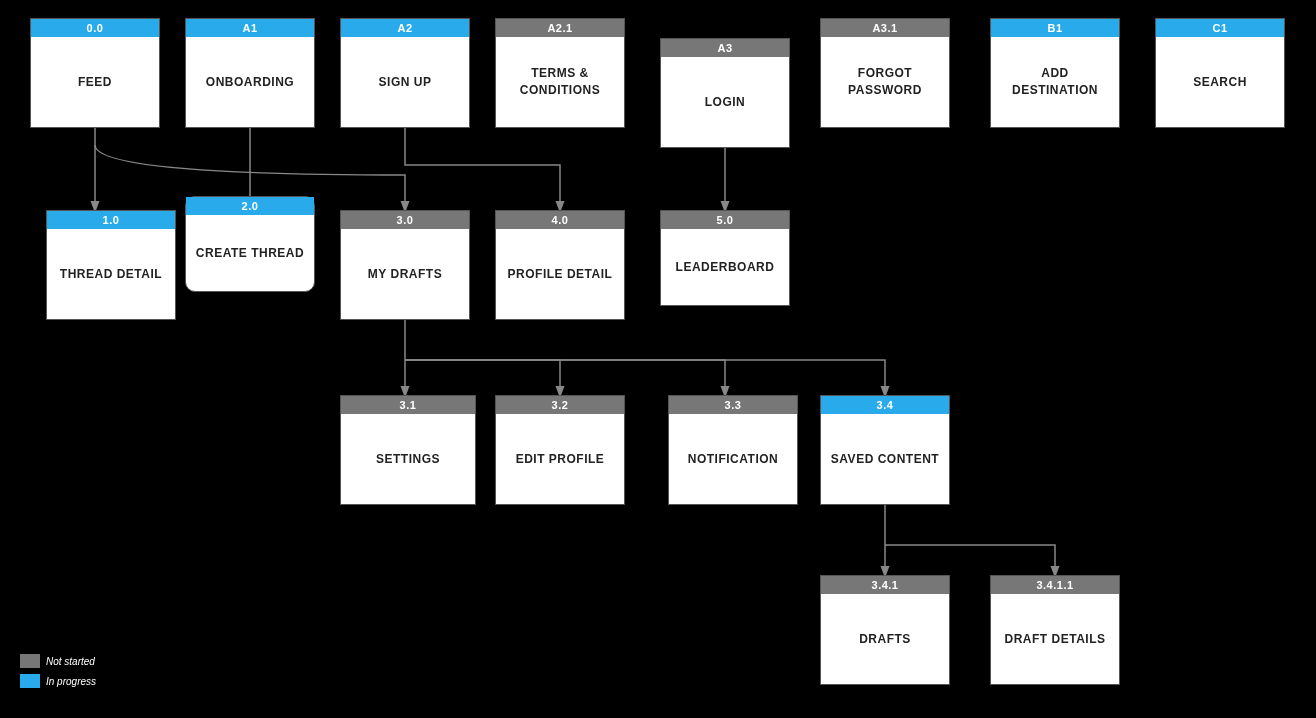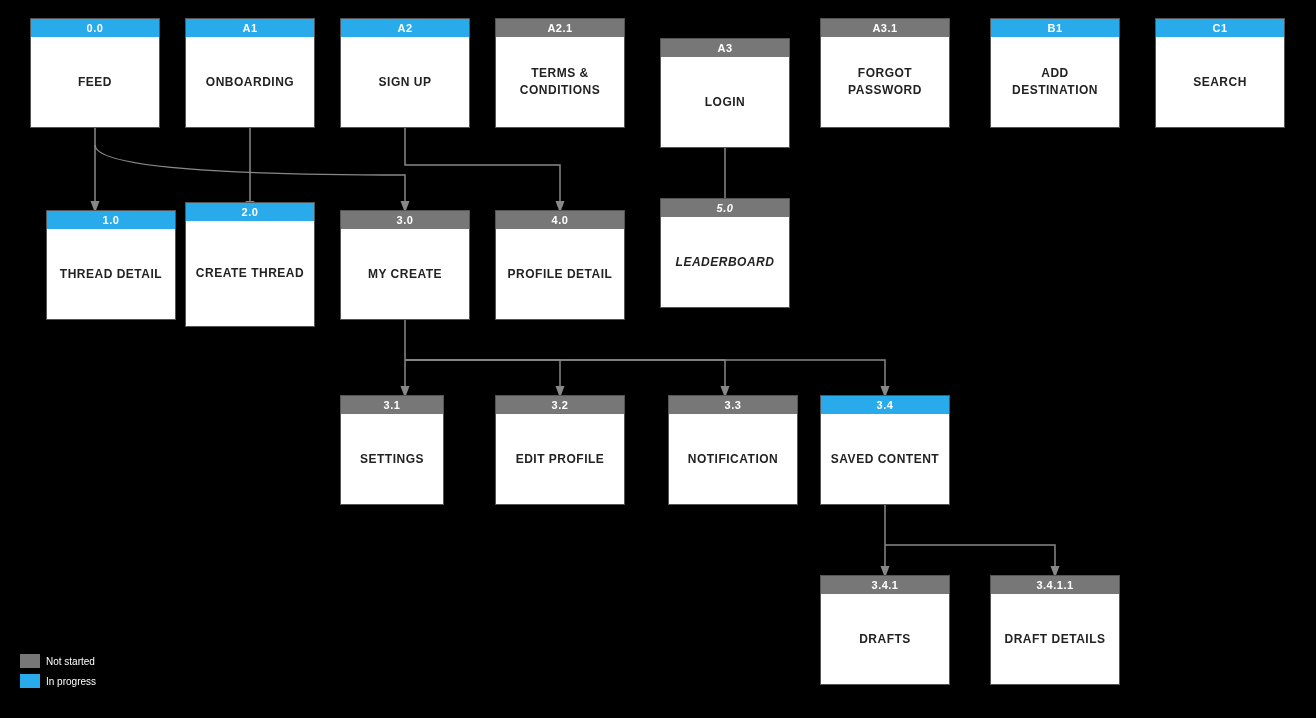--- a/index.html
+++ b/index.html
@@ -79,20 +79,21 @@
     }
     .legend-box {
       width: 20px;
       height: 14px;
     }
     .legend-box.gray { background: #777; }
     .legend-box.blue { background: #29aaeb; }
     .legend-text {
       color: #fff;
       font-size: 10px;
+      font-style: italic;
     }
   </style>
 </head>
 <body>
 
 <div class="canvas">
 
   <svg class="arrows">
     <defs>
       <marker id="arrowhead" markerWidth="8" markerHeight="8" refX="6" refY="3" orient="auto">
@@ -148,37 +149,37 @@
       <div class="card-title">ADD DESTINATION</div>
     </div>
     <div class="screen-card" style="left: 1155px; top: 18px; width: 130px; height: 110px;">
       <div class="card-label blue">C1</div>
       <div class="card-title">SEARCH</div>
     </div>
     <div class="screen-card" style="left: 46px; top: 210px; width: 130px; height: 110px;">
       <div class="card-label blue">1.0</div>
       <div class="card-title">THREAD DETAIL</div>
     </div>
-    <div class="screen-card" style="left: 185px; top: 202px; width: 130px; height: 125px;">
+    <div class="screen-card" style="left: 185px; top: 196px; width: 130px; height: 96px; border-radius: 10px;">
       <div class="card-label blue">2.0</div>
       <div class="card-title">CREATE THREAD</div>
     </div>
     <div class="screen-card" style="left: 340px; top: 210px; width: 130px; height: 110px; align-items: center;">
       <div class="card-label gray">3.0</div>
-      <div class="card-title">MY CREATE</div>
+      <div class="card-title">MY DRAFTS</div>
     </div>
     <div class="screen-card" style="left: 495px; top: 210px; width: 130px; height: 110px;">
       <div class="card-label gray">4.0</div>
       <div class="card-title">PROFILE DETAIL</div>
     </div>
-    <div class="screen-card" style="left: 660px; top: 198px; width: 130px; height: 110px; font-style: italic;">
+    <div class="screen-card" style="left: 660px; top: 210px; width: 130px; height: 96px;">
       <div class="card-label gray">5.0</div>
       <div class="card-title">LEADERBOARD</div>
     </div>
-    <div class="screen-card" style="left: 340px; top: 395px; width: 104px; height: 110px; align-items: center;">
+    <div class="screen-card" style="left: 340px; top: 395px; width: 136px; height: 110px; align-items: center;">
       <div class="card-label gray">3.1</div>
       <div class="card-title">SETTINGS</div>
     </div>
     <div class="screen-card" style="left: 495px; top: 395px; width: 130px; height: 110px;">
       <div class="card-label gray">3.2</div>
       <div class="card-title">EDIT PROFILE</div>
     </div>
     <div class="screen-card" style="left: 660px; top: 395px; width: 130px; height: 110px; margin-left: 8px;">
       <div class="card-label gray">3.3</div>
       <div class="card-title">NOTIFICATION</div>

